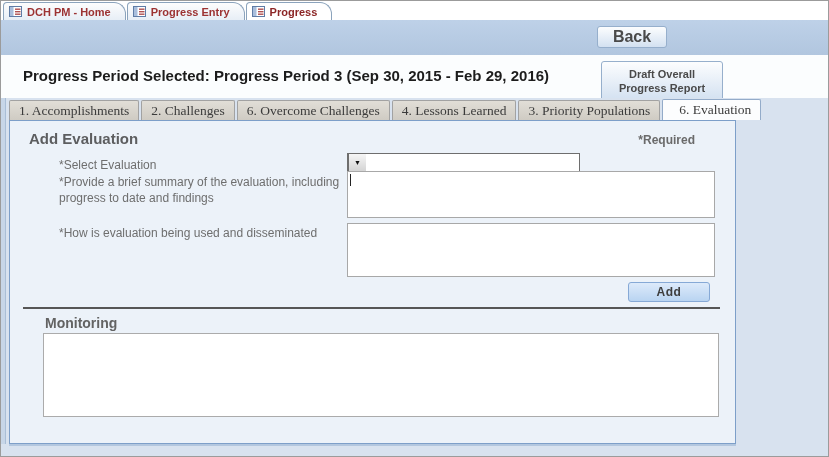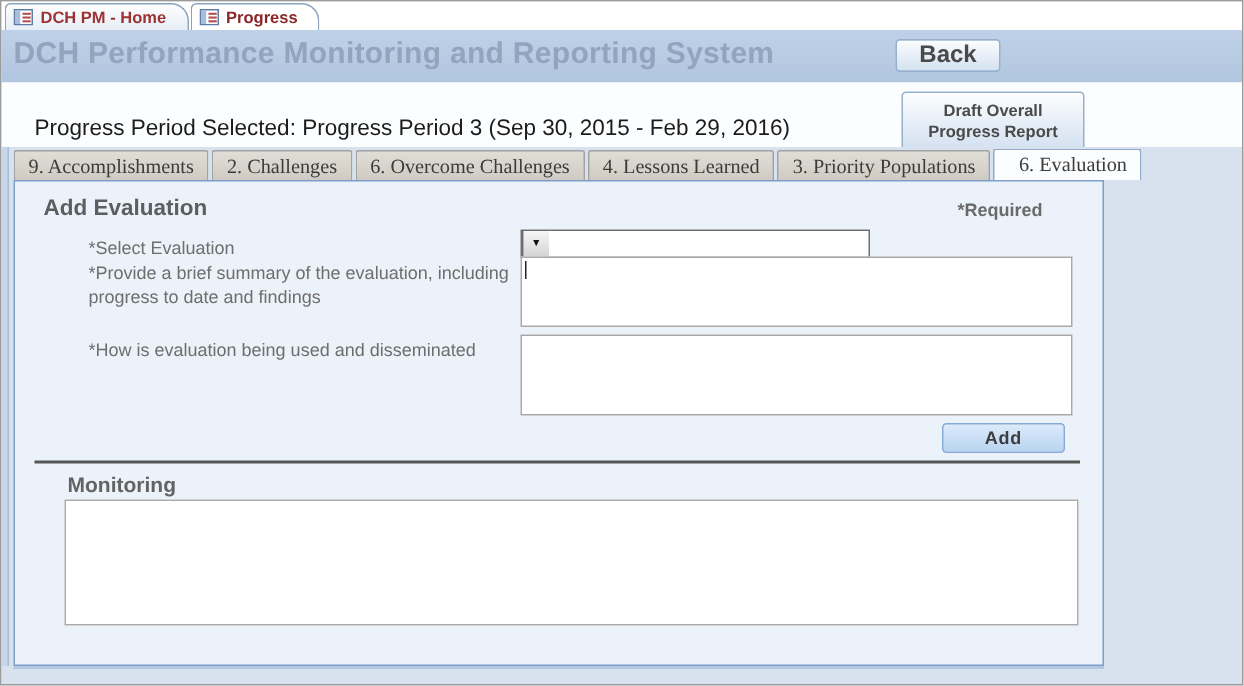--- a/index.html
+++ b/index.html
@@ -40,22 +40,22 @@
     color:#4a4a4a; font-weight:bold; cursor:pointer;
     font-family:"Liberation Sans", sans-serif;
   }
   .btn-back { position:absolute; left:596px; top:6px; width:70px; height:22px; font-size:16px; }
   
   .period-bar {
     position:absolute; top:54px; left:0; width:829px; height:43px;
     background:#fbfdfe;
   }
   .period-text {
-    position:absolute; left:22px; top:22px;
-    font-size:15px; font-weight:normal; color:#1c1c1c; white-space:nowrap;
+    position:absolute; left:22px; top:12px;
+    font-size:15px; font-weight:bold; color:#1c1c1c; white-space:nowrap;
   }
   .btn-draft {
     position:absolute; left:600px; top:6px; width:122px; height:40px;
     font-size:11px; line-height:1.3; padding:2px 6px;
   }
   
   .lower {
     position:absolute; top:97px; left:0; width:829px; height:360px;
     background:#d8e2ef;
   }
@@ -147,49 +147,60 @@
         <svg width="13" height="11" viewBox="0 0 13 11">
             <rect x="0.5" y="0.5" width="12" height="10" fill="#ffffff" stroke="#5f7ca6"></rect>
             <rect x="1" y="1" width="3.5" height="9" fill="#a9bedc"></rect>
             <rect x="6" y="2.5" width="5.5" height="1.4" fill="#b05050"></rect>
             <rect x="6" y="5" width="5.5" height="1.4" fill="#b05050"></rect>
             <rect x="6" y="7.5" width="5.5" height="1.4" fill="#b05050"></rect>
           </svg>
       </span>
       <span>DCH PM - Home</span>
     </div>
+    <div class="objtab">
+      <span class="objtab-icon">
+        <svg width="13" height="11" viewBox="0 0 13 11">
+            <rect x="0.5" y="0.5" width="12" height="10" fill="#ffffff" stroke="#5f7ca6"></rect>
+            <rect x="1" y="1" width="3.5" height="9" fill="#a9bedc"></rect>
+            <rect x="6" y="2.5" width="5.5" height="1.4" fill="#b05050"></rect>
+            <rect x="6" y="5" width="5.5" height="1.4" fill="#b05050"></rect>
+            <rect x="6" y="7.5" width="5.5" height="1.4" fill="#b05050"></rect>
+          </svg>
+      </span>
+      <span>Progress Entry</span>
+    </div>
     <div class="objtab active">
       <span class="objtab-icon">
         <svg width="13" height="11" viewBox="0 0 13 11">
             <rect x="0.5" y="0.5" width="12" height="10" fill="#ffffff" stroke="#5f7ca6"></rect>
             <rect x="1" y="1" width="3.5" height="9" fill="#a9bedc"></rect>
             <rect x="6" y="2.5" width="5.5" height="1.4" fill="#b05050"></rect>
             <rect x="6" y="5" width="5.5" height="1.4" fill="#b05050"></rect>
             <rect x="6" y="7.5" width="5.5" height="1.4" fill="#b05050"></rect>
           </svg>
       </span>
       <span>Progress</span>
     </div>
   </div>
 
   <div class="banner">
-    <div class="banner-title">DCH Performance Monitoring and Reporting System</div>
     <button class="btn btn-back">Back</button>
   </div>
 
   <div class="period-bar">
     <div class="period-text">Progress Period Selected: Progress Period 3 (Sep 30, 2015 - Feb 29, 2016)</div>
     <button class="btn btn-draft">Draft Overall Progress Report</button>
   </div>
 
   <div class="lower"></div>
   <div class="left-strip"></div>
 
   <div class="subtabs">
-    <div class="subtab">9. Accomplishments</div>
+    <div class="subtab">1. Accomplishments</div>
     <div class="subtab">2. Challenges</div>
     <div class="subtab">6. Overcome Challenges</div>
     <div class="subtab">4. Lessons Learned</div>
     <div class="subtab">3. Priority Populations</div>
     <div class="subtab active">6. Evaluation</div>
   </div>
 
   <div class="panel">
     <div class="panel-heading">Add Evaluation</div>
     <div class="required-note">*Required</div>

